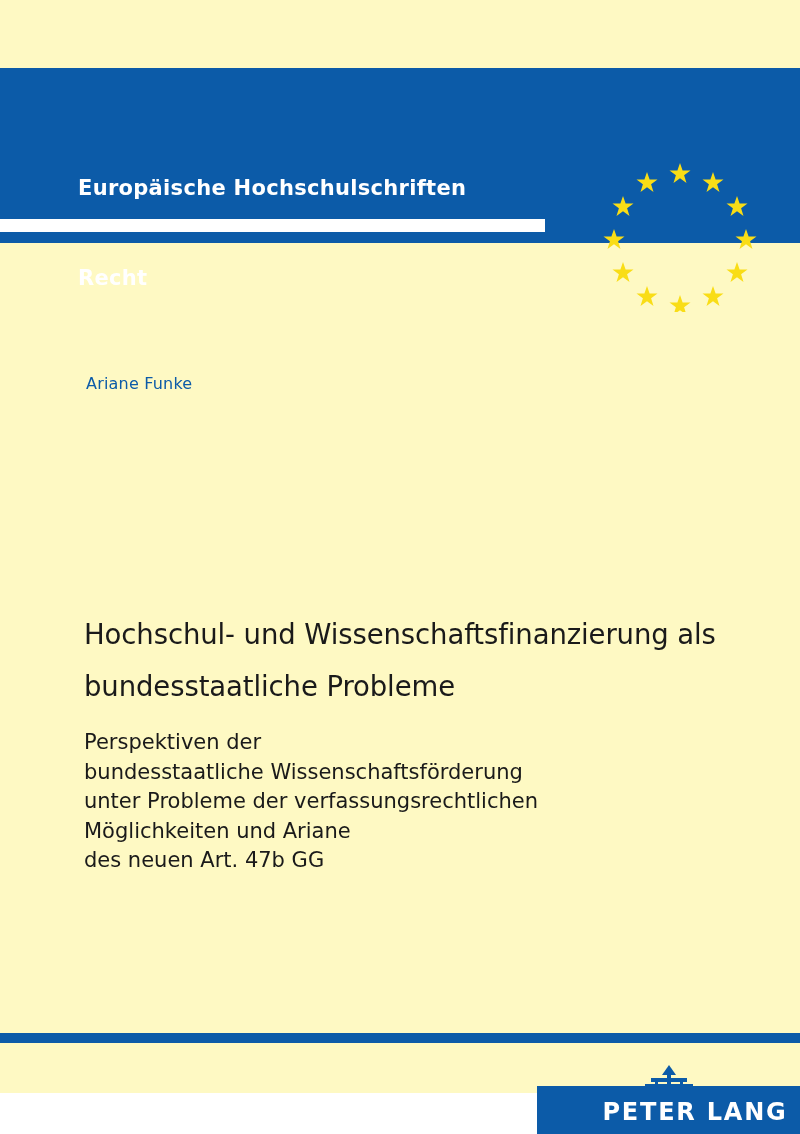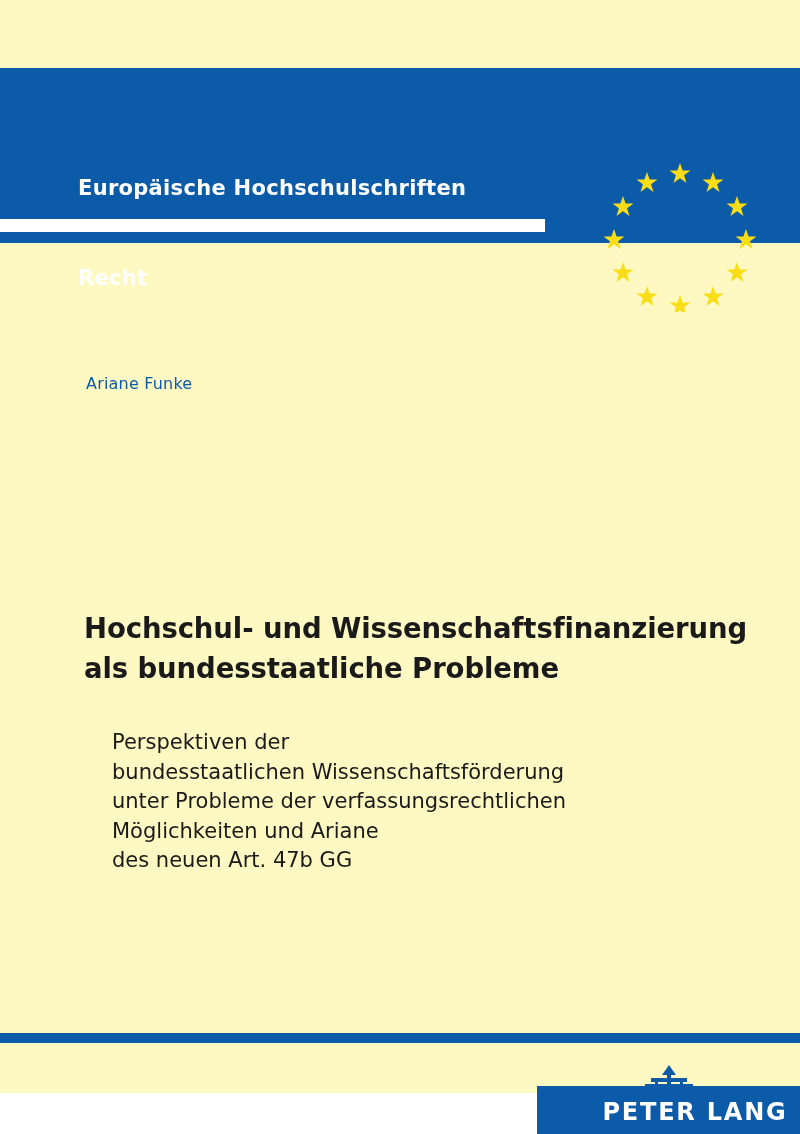--- a/index.html
+++ b/index.html
@@ -79,36 +79,35 @@
   }
 
   
   .title {
     position: absolute;
     left: 84px;
     top: 608px;
     width: 690px;
     color: #1a1a1a;
     font-size: 27.5px;
-    font-weight: bold;
-    line-height: 40px;
+    font-weight: normal;
+    line-height: 52px;
     letter-spacing: -0.1px;
   }
 
   
   .subtitle {
     position: absolute;
     left: 84px;
     top: 728px;
     width: 660px;
     color: #1a1a1a;
     font-size: 21px;
     font-weight: normal;
     line-height: 29.5px;
-    margin-left: 28px;
   }
   .subtitle div { white-space: nowrap; }
 
   
   .bottom-rule {
     position: absolute;
     left: 0;
     top: 1033px;
     width: 800px;
     height: 10px;
@@ -205,21 +204,21 @@
       </svg>
     </div>
   </div>
 
   <div class="author">Ariane Funke</div>
 
   <div class="title">Hochschul- und Wissenschaftsfinanzierung als bundesstaatliche Probleme</div>
 
   <div class="subtitle">
     <div>Perspektiven der</div>
-    <div>bundesstaatlichen Wissenschaftsförderung</div>
+    <div>bundesstaatliche Wissenschaftsförderung</div>
     <div>unter Probleme der verfassungsrechtlichen</div>
     <div>Möglichkeiten und Ariane</div>
     <div>des neuen Art. 47b GG</div>
   </div>
 
   <div class="bottom-rule"></div>
   <div class="bottom-band"></div>
 
   <div class="publisher-block">
     <div class="publisher-mark">

